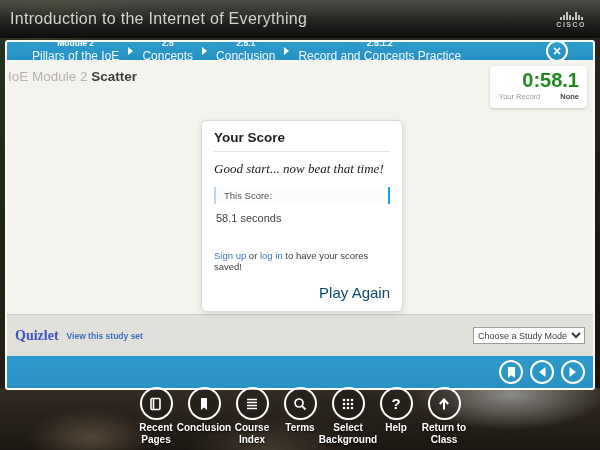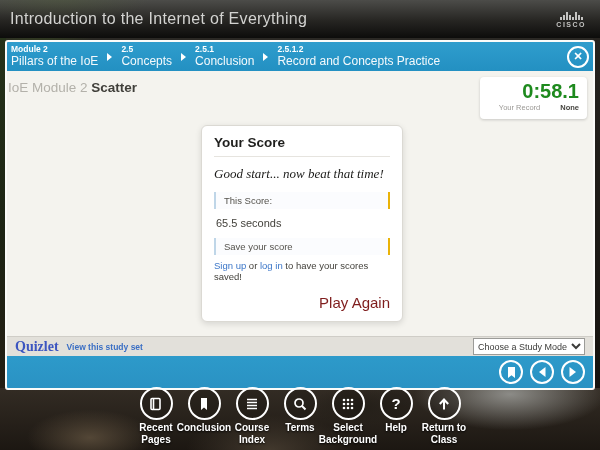--- a/index.html
+++ b/index.html
@@ -32,61 +32,61 @@
   .cisco-bars { display:flex; align-items:flex-end; gap:1px; height:10px; }
   .cisco-bars span { width:2px; background:#c4c4c2; display:block; }
   .cisco-text { color:#c4c4c2; font-size:7px; font-weight:bold; letter-spacing:1.5px; }
 
   
   .window { position:absolute; left:5px; top:40px; width:590px; height:350px;
       border:2px solid #fbfbf9; border-radius:3px; display:flex; flex-direction:column;
       background:#f4f3ee; overflow:hidden; }
 
   
-  .crumbbar { height:29px; background:linear-gradient(#2f9dcd, #2390c2); display:flex;
-      align-items:center; padding:0 4px; flex-shrink:0; }
+  .crumbbar { height:18px; background:linear-gradient(#2f9dcd, #2390c2); display:flex;
+      align-items:center; padding:0 25px; flex-shrink:0;text-align:center; }
   .crumb { display:flex; flex-direction:column; justify-content:center; color:#fff; margin-right:9px; }
   .crumb .code { font-size:8.5px; font-weight:bold; line-height:1.25; }
   .crumb .lbl  { font-size:12px; line-height:1.25; opacity:.95; }
   .crumb-arrow { width:0; height:0; border-left:5px solid #fff; border-top:4px solid transparent;
       border-bottom:4px solid transparent; margin-right:9px; flex-shrink:0; }
   .close-btn { margin-left:auto; width:22px; height:22px; border:2px solid #fff; border-radius:50%;
       color:#fff; display:flex; align-items:center; justify-content:center; font-size:11px;
       font-weight:bold; cursor:pointer; }
 
   
   .main { flex:1; position:relative; background:#f4f3ee; }
   .page-heading { position:absolute; left:1px; top:9px; font-size:13.5px; }
   .page-heading .muted { color:#b3b1aa; }
   .page-heading .strong { color:#403f3a; font-weight:bold; }
 
-  .timer-card { position:absolute; right:6px; top:6px; width:107px; height:42px; background:#fff;
+  .timer-card { position:absolute; right:6px; top:6px; width:97px; height:42px; background:#fff;
       border-radius:4px; box-shadow:0 1px 3px rgba(0,0,0,.18); padding:2px 8px 4px;
       display:flex; flex-direction:column; align-items:flex-end; }
   .timer-value { font-size:20px; font-weight:bold; color:#1e8a1e; line-height:1.2; }
   .timer-record { font-size:7.5px; color:#9b9995; }
   .timer-record b { color:#45443f; margin-left:20px; }
 
   
-  .dialog { position:absolute; left:194px; top:54px; width:202px; background:#fff;
+  .dialog { position:absolute; left:194px; top:60px; width:202px; background:#fff;
       border:1px solid #dbd9d3; border-radius:6px; box-shadow:0 2px 6px rgba(0,0,0,.12);
       padding:9px 12px 10px; }
   .dialog-title { font-size:13.5px; font-weight:bold; color:#1e1e1c; padding-bottom:6px;
       border-bottom:1px solid #e6e4df; }
   .dialog-msg { font-family:"Liberation Serif", serif; font-style:italic; font-size:13px;
       color:#1b1b19; margin:9px 0 10px; }
-  .score-bar { border-left:2px solid #bfd6e8; border-right:2px solid #eab308;
+  .score-bar { border-left:2px solid #bfd6e8; border-right:2px solid #0ea5e9;
       background:#fbfcfe; font-size:9.5px; color:#55534d; padding:3px 8px; margin:5px 0; }
   .score-value { font-size:11px; color:#44423c; padding:3px 2px 4px; }
-  .save-hint { font-size:9.5px; color:#44423c; margin-top:4px; }
+  .save-hint { font-size:9.5px; color:#44423c; margin-top:22px; }
   .save-hint a { color:#3b76c8; text-decoration:none; cursor:pointer; }
-  .play-again { text-align:right; color:#7f1d1d; font-size:15px; margin-top:12px; cursor:pointer; }
-
-  
-  .quizbar { height:20px; background:#e2e0da; border-top:1px solid #cfcdc7; display:flex;
+  .play-again { text-align:right; color:#0c4a6e; font-size:15px; margin-top:12px; cursor:pointer; }
+
+  
+  .quizbar { height:42px; background:#e2e0da; border-top:1px solid #cfcdc7; display:flex;
       align-items:center; padding:0 8px; flex-shrink:0; }
   .quizlet-logo { font-family:"Liberation Serif", serif; font-weight:bold; font-size:14px;
       color:#3c55c0; cursor:pointer; }
   .quiz-link { font-size:8.5px; font-weight:bold; color:#3b6fc4; margin-left:8px; cursor:pointer;
       text-decoration:none; }
   .study-select { margin-left:auto; font-size:9px; height:17px; width:112px;
       border:1px solid #9b9b98; background:#fff; color:#3c3c3a; font-family:"Liberation Sans",sans-serif; }
 
   
   .playerbar { height:32px; background:linear-gradient(#2d9aca, #2a92c3); display:flex;
@@ -164,22 +164,21 @@
       <div class="timer-value">0:58.1</div>
       <div class="timer-record">
         <span>Your Record</span><b>None</b>
       </div>
     </div>
 
     <div class="dialog">
       <div class="dialog-title">Your Score</div>
       <div class="dialog-msg">Good start... now beat that time!</div>
       <div class="score-bar">This Score:</div>
-      <div class="score-value">65.5 seconds</div>
-      <div class="score-bar">Save your score</div>
+      <div class="score-value">58.1 seconds</div>
       <div class="save-hint"><a>Sign up</a><span> or </span><a>log in</a><span> to have your scores saved!</span></div>
       <div class="play-again">Play Again</div>
     </div>
   </div>
 
   <div class="quizbar">
     <span class="quizlet-logo">Quizlet</span>
     <a class="quiz-link">View this study set</a>
     <select class="study-select">
       <option>Choose a Study Mode</option>

